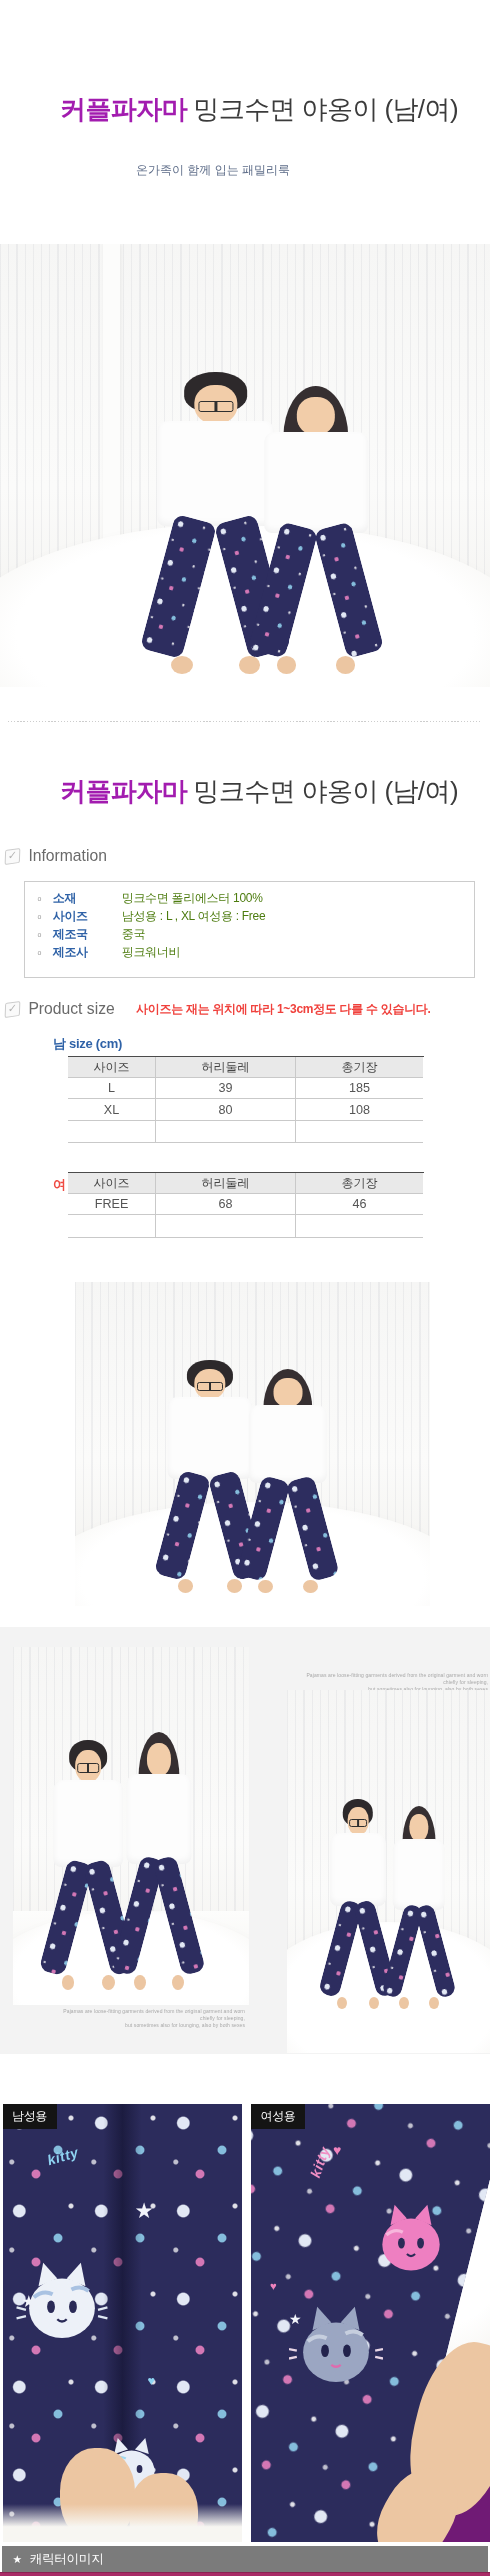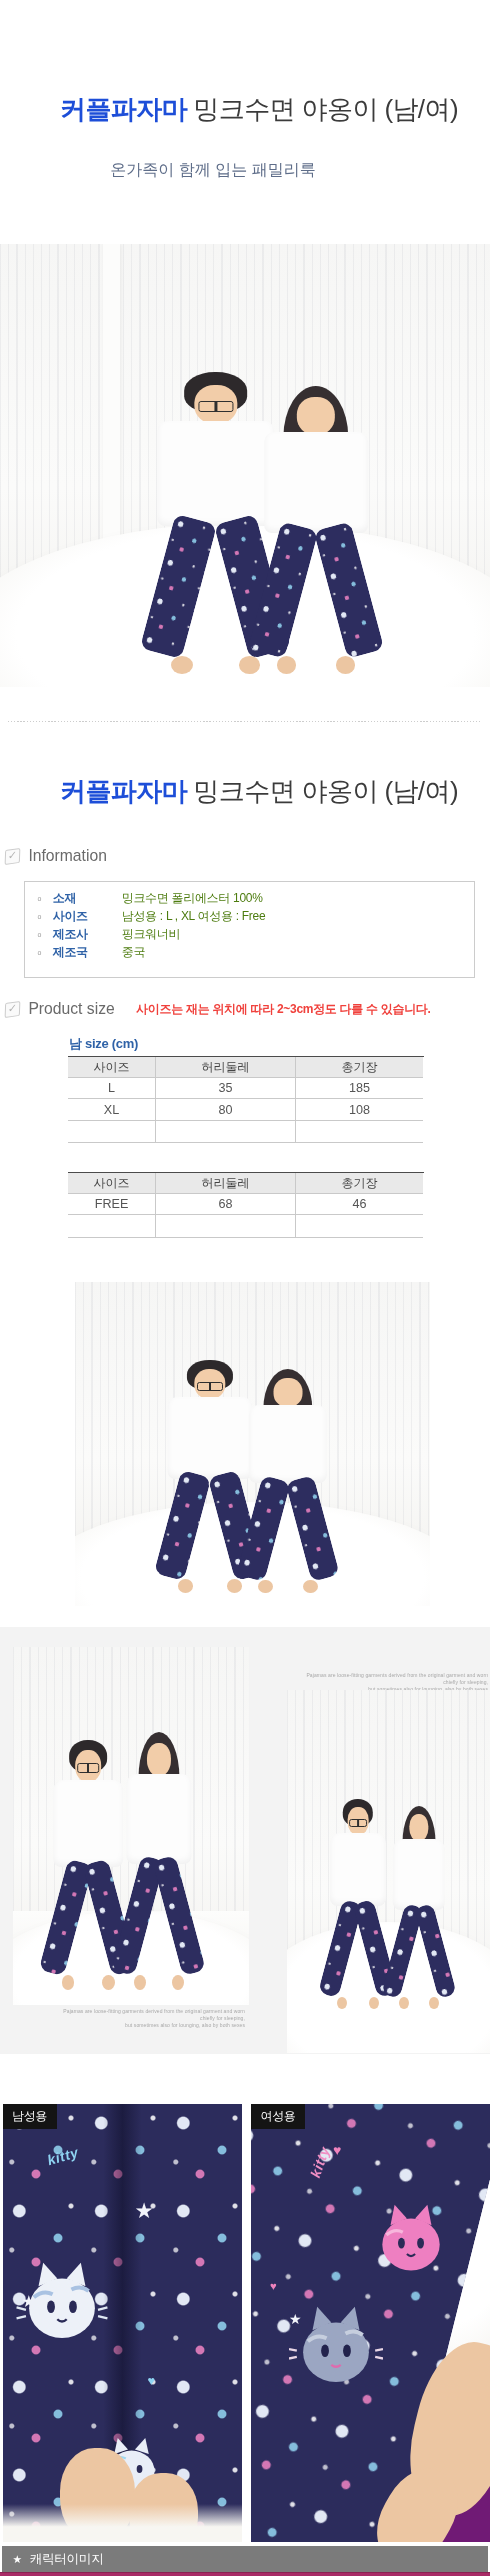--- a/index.html
+++ b/index.html
@@ -2,27 +2,27 @@
 <html style="font-size:10px"><head>
 <meta charset="utf-8">
 <style>
   html,body{margin:0;padding:0;background:#ffffff;}
   .page{position:relative;width:490px;height:2576px;background:#ffffff;overflow:hidden;
         font-family:"Liberation Sans","DejaVu Sans",sans-serif;}
 
   
   .title{position:absolute;left:0;width:490px;text-align:center;font-size:26px;
          letter-spacing:-0.6px;color:#3b3b3b;font-weight:400;white-space:nowrap;}
-  .title .hl{color:#1d4ed8;font-weight:700;margin-right:6.3px;margin-left:28px;}
+  .title .hl{color:#a21caf;font-weight:700;margin-right:6.3px;margin-left:28px;}
   .title1{top:92px;}
   .title2{top:774px;}
   .subtitle{position:absolute;top:141px;left:0;width:490px;text-align:center;
             font-size:13px;color:#4c4c4c;}
   .desc{position:absolute;top:163px;left:0;width:426px;text-align:center;
-        font-size:16px;line-height:14.5px;color:#5e6d89;}
+        font-size:12px;line-height:14.5px;color:#5e6d89;}
 
   
   .dotted{position:absolute;top:721px;left:8.2px;width:474px;height:1.3px;
           background:repeating-linear-gradient(90deg,#cdcdcd 0 1.3px,transparent 1.3px 3.1px);}
 
   
   .sec-head{position:absolute;left:5px;display:flex;align-items:center;}
   .info-head{top:847px;}
   .size-head{top:1000px;}
   .check{display:inline-block;width:12.6px;height:12.6px;border:1.3px solid #cccccc;
@@ -33,21 +33,21 @@
 
   
   .info-box{position:absolute;top:881px;left:24px;width:451px;height:97px;
             border:0.6px solid #cccccc;box-sizing:border-box;padding-top:7.5px;}
   .info-row{display:flex;align-items:center;height:18px;}
   .info-bullet{margin-left:12.6px;width:6.3px;color:#9a9a9a;font-size:7px;line-height:7px;}
   .info-label{margin-left:8.8px;width:69px;color:#2f62a7;font-weight:700;font-size:12px;letter-spacing:-0.3px;}
   .info-value{color:#4d7c0f;font-size:12px;letter-spacing:-0.3px;}
 
   
-  .tbl-title{position:absolute;left:69px;font-size:13px;font-weight:700;letter-spacing:-0.3px;}
+  .tbl-title{position:absolute;left:53px;font-size:13px;font-weight:700;letter-spacing:-0.3px;}
   .tbl-title.male{top:1035px;color:#2f62a7;}
   .tbl-title.female{top:1152px;color:#ef4b43;margin-top:24px;}
   .grid-table{position:absolute;left:68px;width:356px;border-top:1.3px solid #4b4b4b;
               display:grid;grid-template-columns:87px 140px 128px;}
   .male-table{top:1056px;grid-template-rows:21px 21.4px 21.4px 22.6px;}
   .female-table{top:1172px;grid-template-rows:21px 21.4px 22.6px;}
   .cell{display:flex;align-items:center;justify-content:center;
         border-bottom:0.6px solid #c9c9c9;font-size:12.6px;color:#555555;}
   .cell.hd{background:#e9e9e9;font-size:12px;color:#444444;}
   .cell.c2,.cell.c3{border-left:0.6px solid #c9c9c9;}
@@ -187,43 +187,43 @@
       <span class="info-label">소재</span>
       <span class="info-value">밍크수면 폴리에스터 100%</span>
     </div>
     <div class="info-row">
       <span class="info-bullet">o</span>
       <span class="info-label">사이즈</span>
       <span class="info-value">남성용 : L , XL    여성용 : Free</span>
     </div>
     <div class="info-row">
       <span class="info-bullet">o</span>
+      <span class="info-label">제조국</span>
+      <span class="info-value">중국</span>
+    </div>
+    <div class="info-row">
+      <span class="info-bullet">o</span>
       <span class="info-label">제조사</span>
       <span class="info-value">핑크워너비</span>
-    </div>
-    <div class="info-row">
-      <span class="info-bullet">o</span>
-      <span class="info-label">제조국</span>
-      <span class="info-value">중국</span>
     </div>
   </div>
 
   <div class="sec-head size-head">
     <span class="check">✓</span>
     <span class="sec-title">Product size</span>
-    <span class="notice">사이즈는 재는 위치에 따라 2~3cm정도 다를 수 있습니다.</span>
+    <span class="notice">사이즈는 재는 위치에 따라 1~3cm정도 다를 수 있습니다.</span>
   </div>
 
   <div class="tbl-title male">남 size (cm)</div>
   <div class="grid-table male-table">
     <div class="cell hd c1">사이즈</div>
     <div class="cell hd c2">허리둘레</div>
     <div class="cell hd c3">총기장</div>
     <div class="cell c1">L</div>
-    <div class="cell c2">35</div>
+    <div class="cell c2">39</div>
     <div class="cell c3">185</div>
     <div class="cell c1">XL</div>
     <div class="cell c2">80</div>
     <div class="cell c3">108</div>
     <div class="cell c1"></div>
     <div class="cell c2"></div>
     <div class="cell c3"></div>
   </div>
 
   <div class="tbl-title female">여 size (cm)</div>

